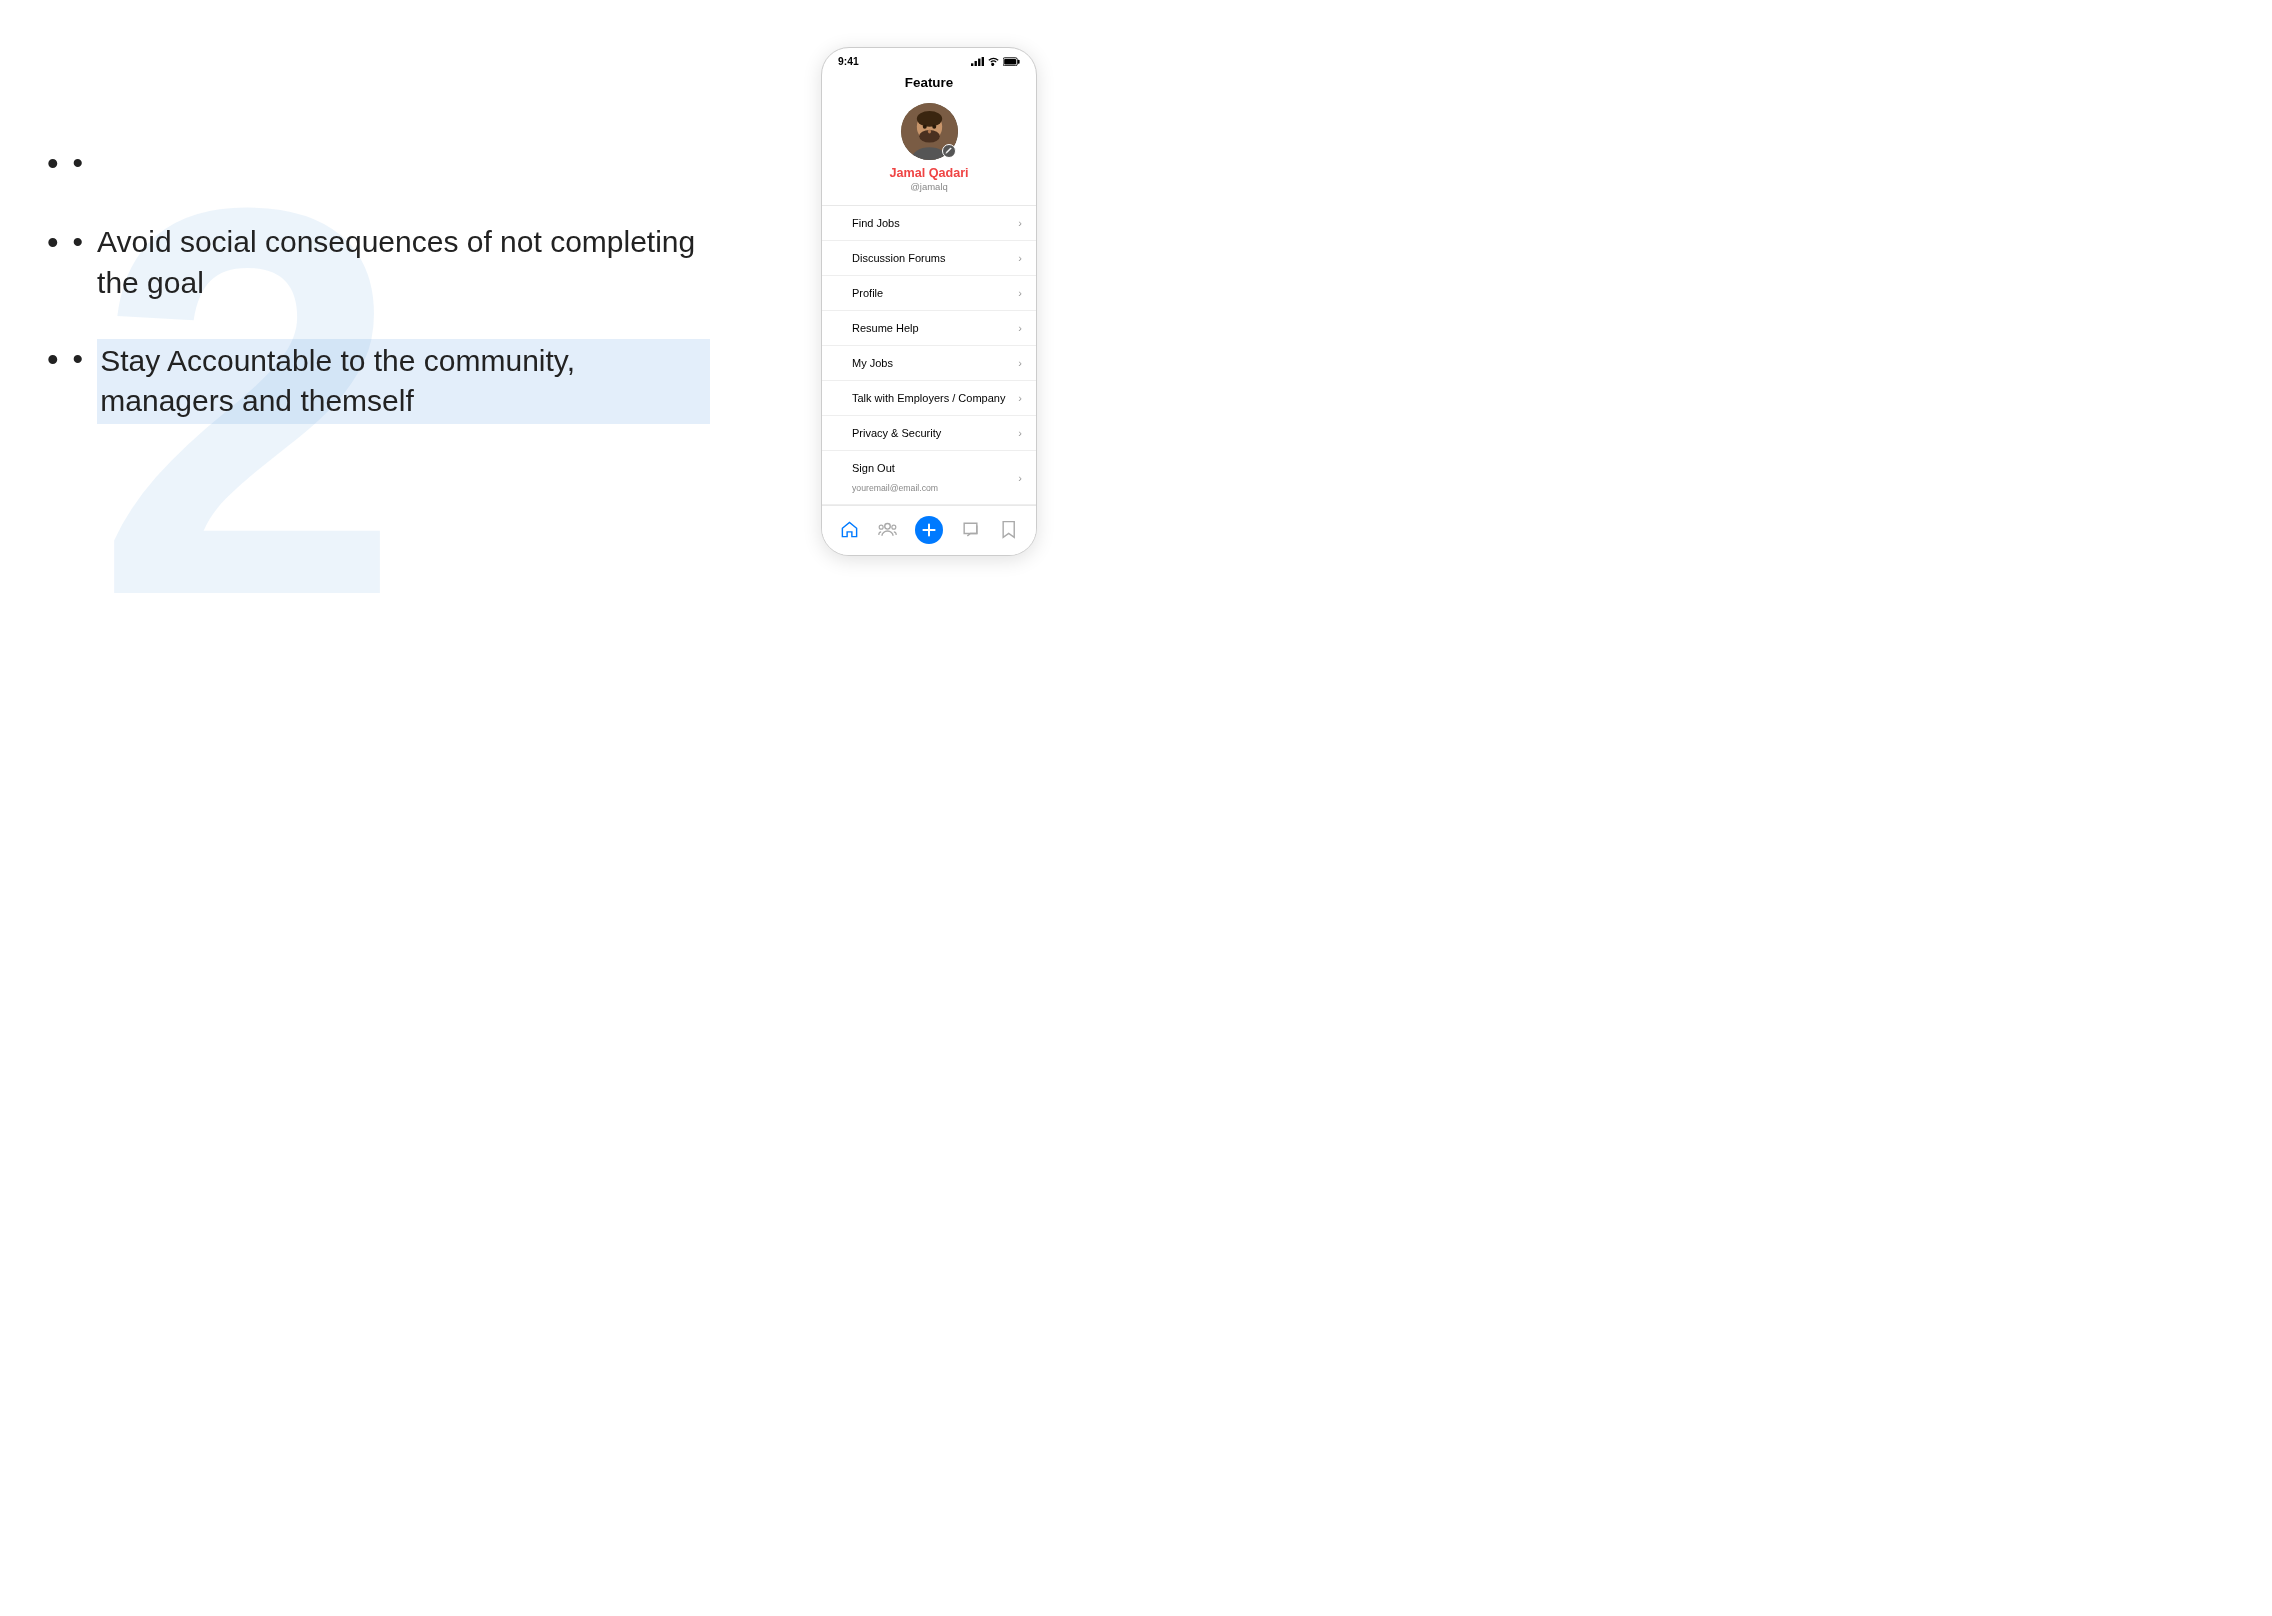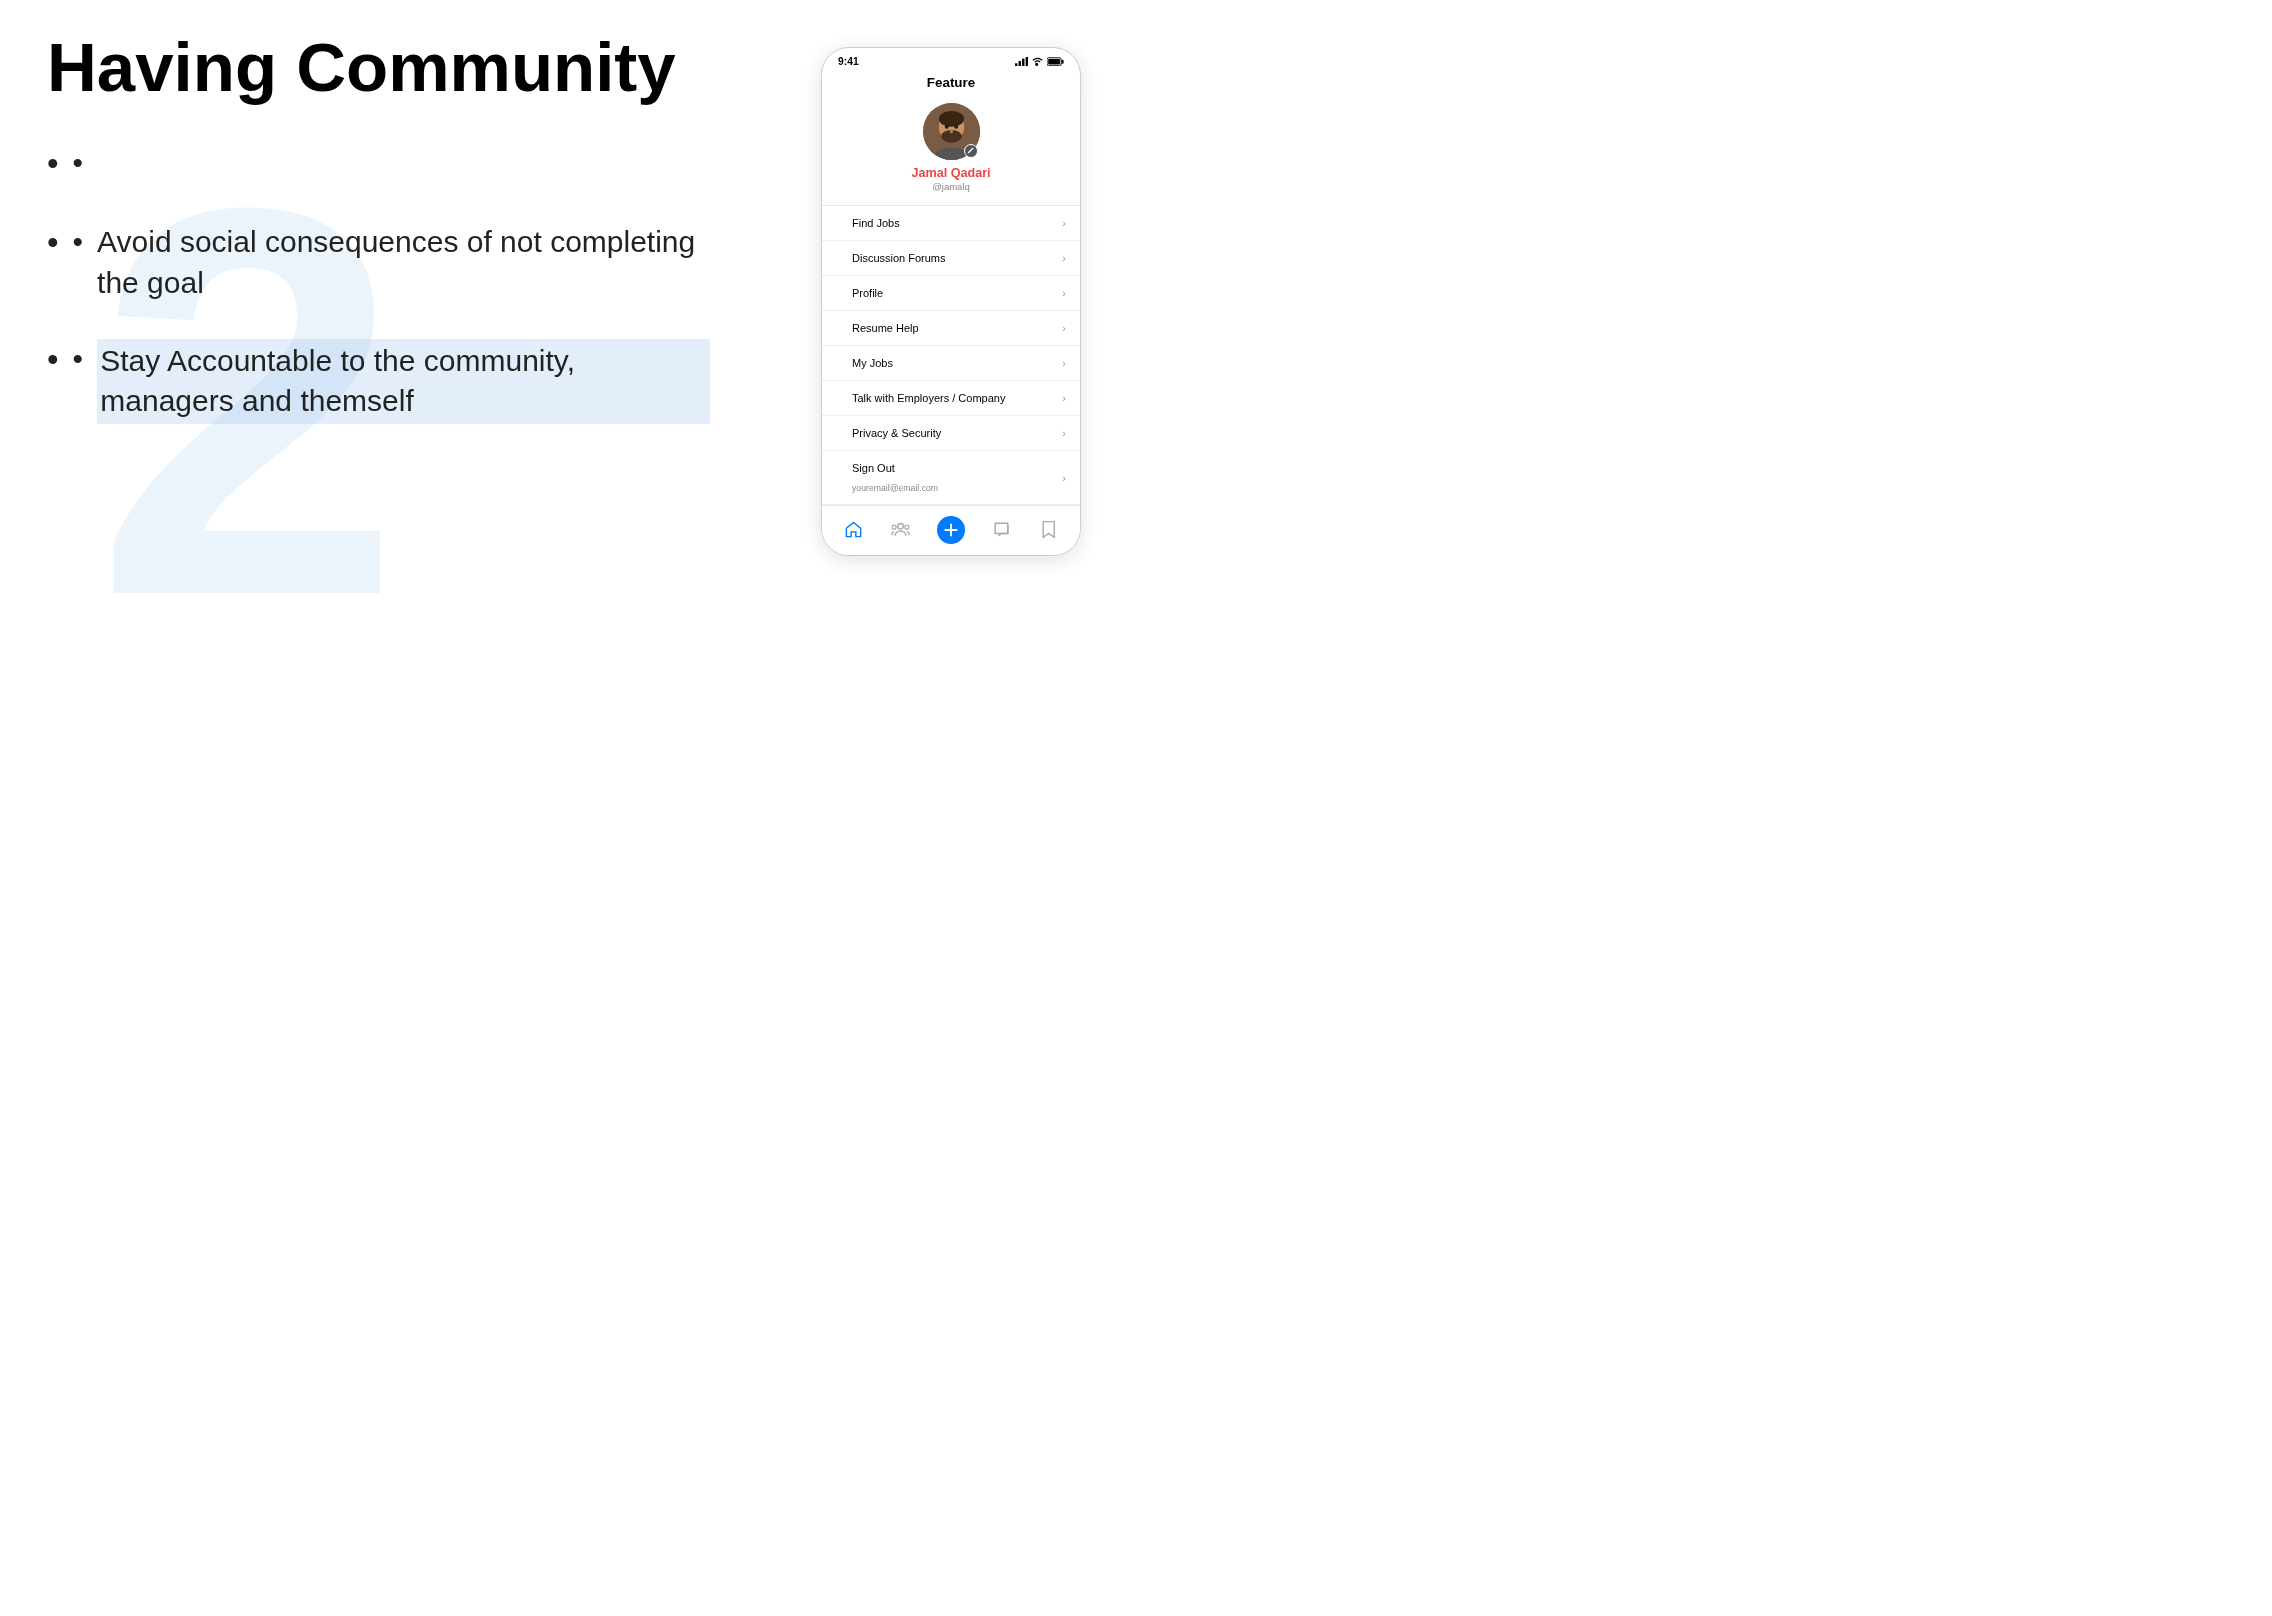--- a/index.html
+++ b/index.html
@@ -84,21 +84,21 @@
       width: 268px;
       z-index: 1;
     }
 
     .phone-frame {
       background: #ffffff;
       border: 1.6px solid #cccccc;
       border-radius: 28px;
       overflow: hidden;
       box-shadow: 0 3.2px 19px rgba(0,0,0,0.12);
-      width: 260px;
+      width: 216px;
     }
 
     
     .status-bar {
       display: flex;
       justify-content: space-between;
       align-items: center;
       padding: 8px 16px 4.7px;
       font-size: 10.3px;
       font-weight: 600;
@@ -257,21 +257,21 @@
     }
 
   </style>
 </head>
 <body>
 
 <div class="watermark">2</div>
 
 <div class="left-section">
   <h1 class="main-title">
-    <span>Having Community</span><br>
+    <br>
   </h1>
 
   <ul class="bullet-list">
     <li>
       <span>•</span>
     </li>
     <li>
       <span>•</span>
       <span>Avoid social consequences of not completing the goal</span>
     </li>

